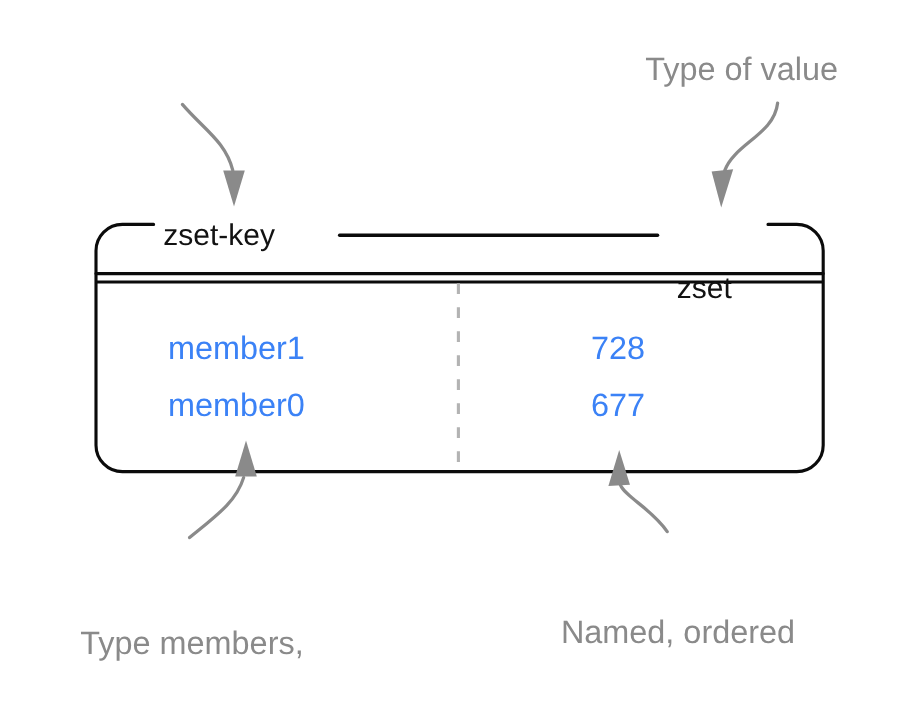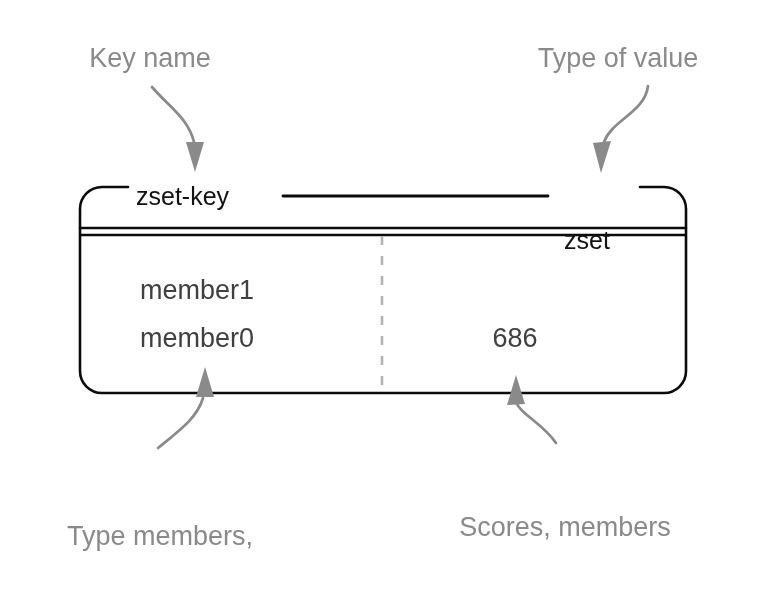--- a/index.html
+++ b/index.html
@@ -38,21 +38,21 @@
   .annotation {
     color: #8a8a8a;
     font-size: 27px;
     text-align: center;
   }
   .label-dark {
     color: #121212;
     font-size: 25px;
   }
   .cell-text {
-    color: #404040;
+    color: #3b82f6;
     font-size: 27px;
   }
   
   #ann-key-name {
     left: 0px;
     top: 43px;
     width: 300px;
   }
   #ann-type-of-value {
     left: 468px;
@@ -138,39 +138,39 @@
       <path d="M 158 448 C 180 430, 197 418, 203 398" fill="none" stroke="#8a8a8a" stroke-width="2.7" stroke-linecap="round"></path>
       <path d="M 205 367 L 214 397 L 196 397 Z" fill="#8a8a8a"></path>
     </g>
 
     <g>
       <path d="M 556 443 C 543 424, 521 414, 517 404" fill="none" stroke="#8a8a8a" stroke-width="2.7" stroke-linecap="round"></path>
       <path d="M 516 375 L 525 404 L 507 405 Z" fill="#8a8a8a"></path>
     </g>
   </svg>
 
-  <div class="txt annotation" id="ann-key-name">Key name</div>
 
   <div class="txt label-dark" id="key-label">zset-key</div>
 
   <div class="txt annotation" id="ann-type-of-value">Type of value</div>
 
   <div class="txt label-dark" id="type-label">zset</div>
 
   <div class="txt cell-text member-cell" id="member-row-0">member1</div>
 
   <div class="txt cell-text member-cell" id="member-row-1">member0</div>
 
+  <div class="txt cell-text score-cell" id="score-row-0">728</div>
 
-  <div class="txt cell-text score-cell" id="score-row-1">686</div>
+  <div class="txt cell-text score-cell" id="score-row-1">677</div>
 
   <div class="txt annotation" id="ann-members">
     <div>Type members,</div>
     
     
   </div>
 
   <div class="txt annotation" id="ann-scores">
-    <div>Scores, members</div>
+    <div>Named, ordered</div>
     
   </div>
 
 </div>
 
 </body></html>

